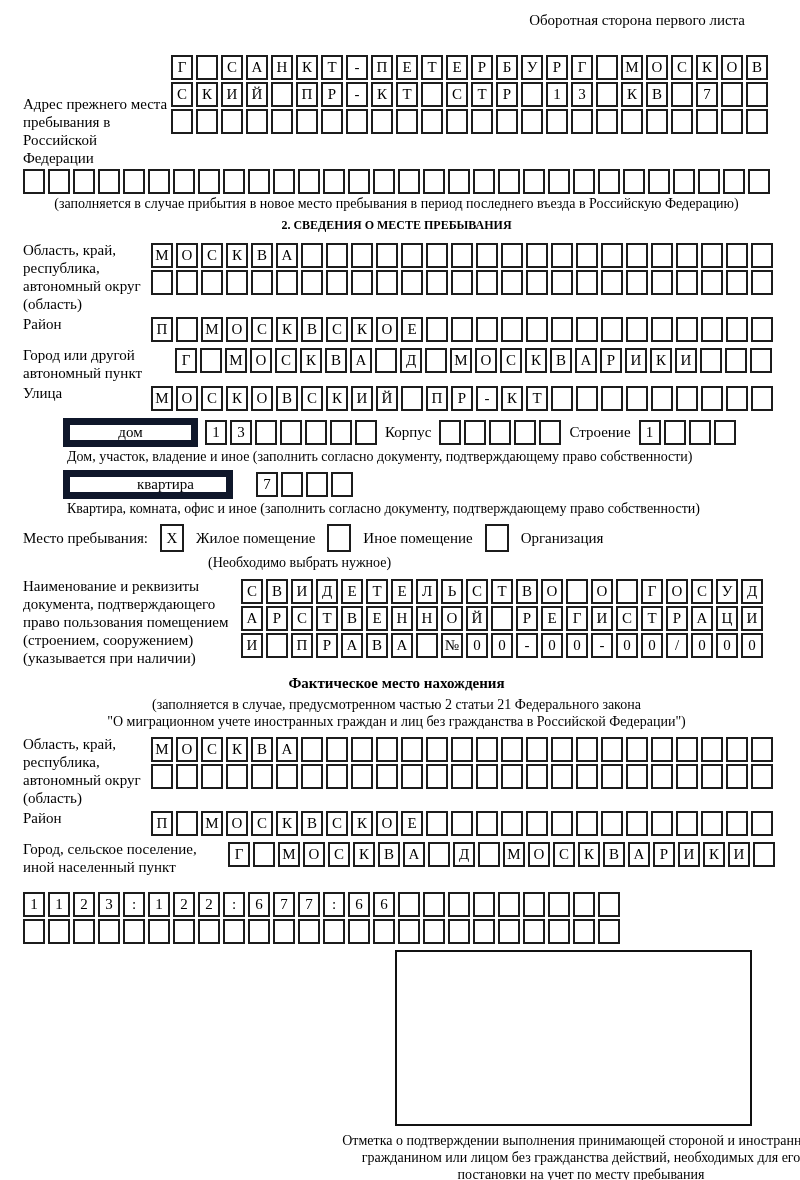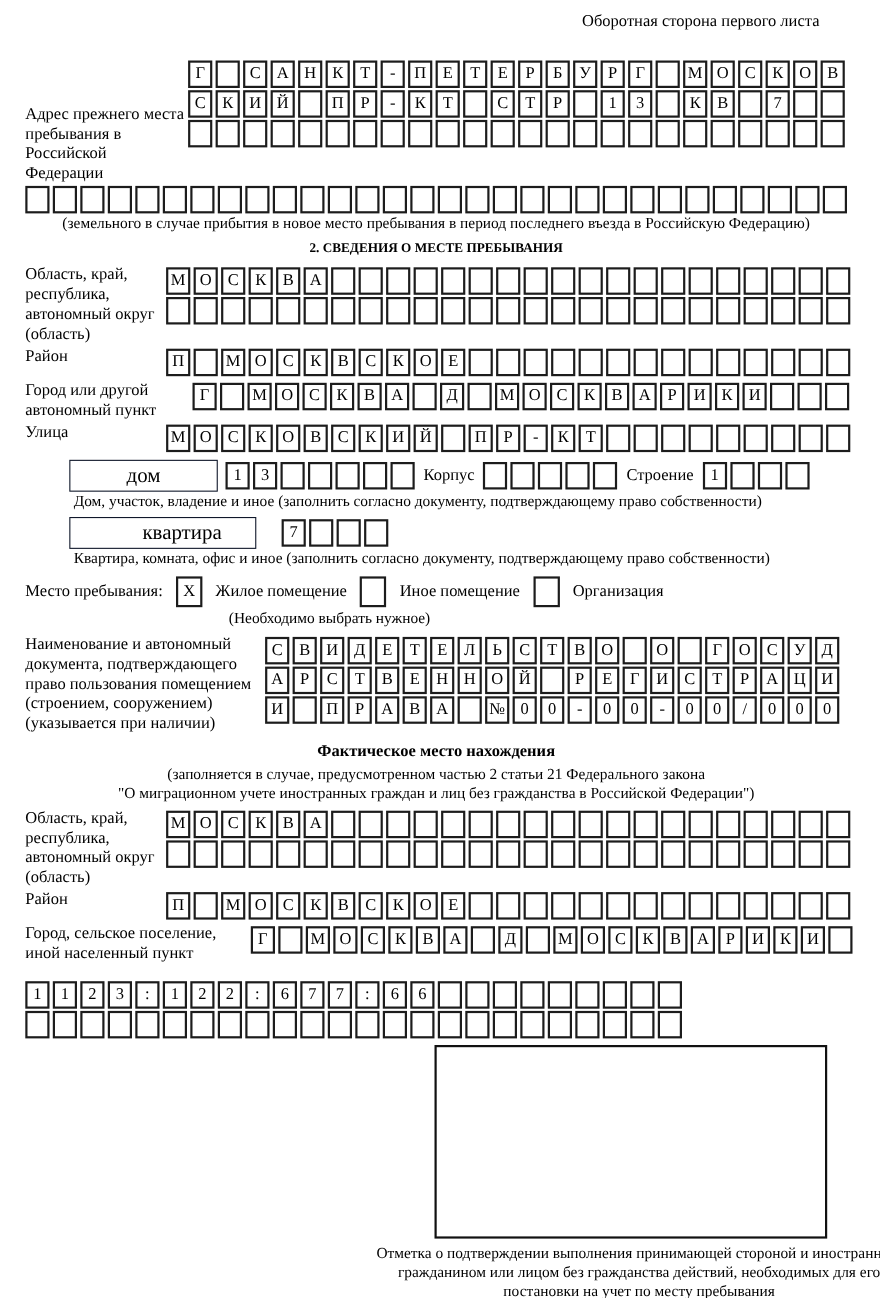--- a/index.html
+++ b/index.html
@@ -31,22 +31,22 @@
   .w148 { width:148px; flex:0 0 148px;margin-top:42px; }
   .w128 { width:128px; flex:0 0 128px; }
   .w152 { width:152px; flex:0 0 152px; }
   .w205 { width:205px; flex:0 0 205px; }
   .w218 { width:218px; flex:0 0 218px; }
   .w146 { width:146px; flex:0 0 146px; }
   .rows-pad { padding-top:2px; }
 
   .houserow { display:flex; align-items:center; margin:5px 0 2px 40px; }
   .longbox {
-    box-sizing:border-box; border:1px solid #0f172a; height:29px;
-    display:flex; align-items:center; justify-content:center; font-size:19px;
+    box-sizing:border-box; border:7px solid #0f172a; height:29px;
+    display:flex; align-items:center; justify-content:center; font-size:15px;
   }
   .lb135 { width:135px; margin-right:7px; }
   .lb170 { width:170px; margin-right:23px;padding-left:35px; }
   .inline-label { font-size:15px; margin:0 8px; white-space:nowrap; }
   .houserow .boxrow { margin-bottom:0; }
 
   .stayrow { display:flex; align-items:center; margin-top:7px; }
   .stayrow .label { white-space:nowrap; }
   .stayrow .cb { margin:0 12px; }
   .stay-note { font-size:14px; margin:3px 0 6px 185px; }
@@ -175,21 +175,21 @@
       <span class="cb"></span>
       <span class="cb"></span>
       <span class="cb"></span>
       <span class="cb"></span>
       <span class="cb"></span>
       <span class="cb"></span>
       <span class="cb"></span>
       <span class="cb"></span>
       <span class="cb"></span>
     </div>
-  <div class="caption center">(земельного в случае прибытия в новое место пребывания в период последнего въезда в Российскую Федерацию)</div>
+  <div class="caption center">(заполняется в случае прибытия в новое место пребывания в период последнего въезда в Российскую Федерацию)</div>
 
   <div class="sec-title">2. СВЕДЕНИЯ О МЕСТЕ ПРЕБЫВАНИЯ</div>
 
   <div class="fieldrow">
     <div class="label w128">Область, край, республика, автономный округ (область)</div>
     <div class="rows rows-pad">
       <div class="boxrow">
           <span class="cb">М</span>
           <span class="cb">О</span>
           <span class="cb">С</span>
@@ -383,21 +383,21 @@
     <span class="cb big">X</span>
     <span class="label">Жилое помещение</span>
     <span class="cb big"></span>
     <span class="label">Иное помещение</span>
     <span class="cb big"></span>
     <span class="label">Организация</span>
   </div>
   <div class="stay-note">(Необходимо выбрать нужное)</div>
 
   <div class="fieldrow">
-    <div class="label w218">Наименование и автономный документа, подтверждающего право пользования помещением (строением, сооружением) (указывается при наличии)</div>
+    <div class="label w218">Наименование и реквизиты документа, подтверждающего право пользования помещением (строением, сооружением) (указывается при наличии)</div>
     <div class="rows rows-pad">
       <div class="boxrow">
           <span class="cb">С</span>
           <span class="cb">В</span>
           <span class="cb">И</span>
           <span class="cb">Д</span>
           <span class="cb">Е</span>
           <span class="cb">Т</span>
           <span class="cb">Е</span>
           <span class="cb">Л</span>

